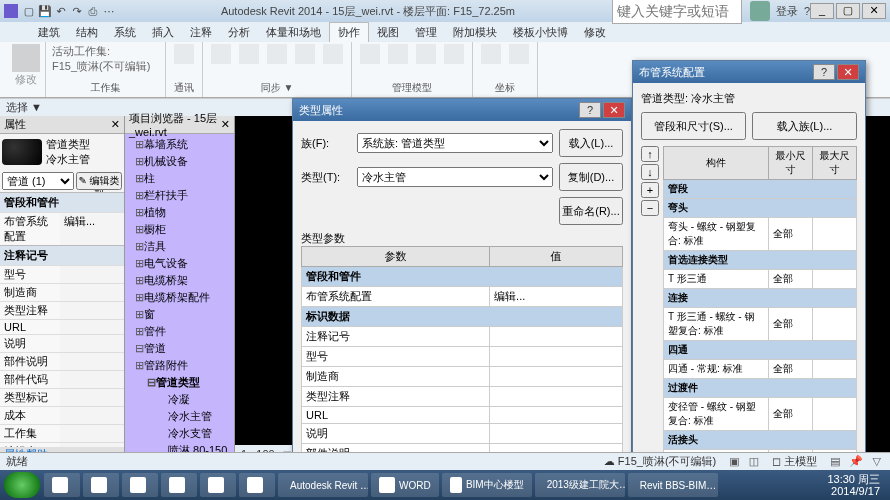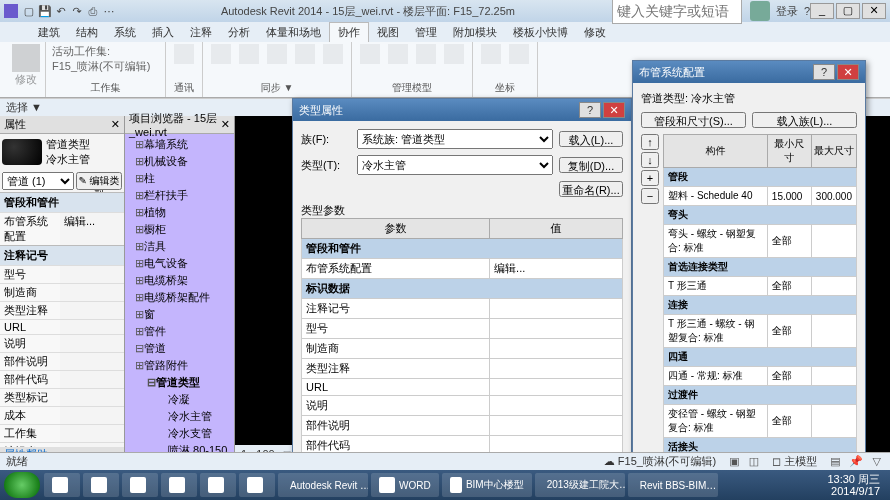--- a/index.html
+++ b/index.html
@@ -71,21 +71,21 @@
 
 .dialog { position: absolute; background: #f0f0f0; border: 1px solid #5a7aa0; box-shadow: 2px 2px 6px rgba(0,0,0,0.4); }
 .dialog .dlg-title { height: 22px; background: linear-gradient(#5a8bc0, #3a6ba0); color: #fff; padding: 0 6px; display: flex; align-items: center; justify-content: space-between; }
 .dialog .dlg-title .dx { display: flex; gap: 2px; }
 .dialog .dlg-title .dx span { width: 22px; height: 16px; background: #e0e0e0; color: #333; text-align: center; line-height: 15px; border: 1px solid #888; }
 .dialog .dlg-title .dx .close { background: #d04040; color: #fff; }
 .dialog .dlg-body { padding: 8px; }
 .dialog .row { display: flex; align-items: center; margin-bottom: 6px; gap: 6px; }
 .dialog .row label { width: 50px; text-align: left; }
 .dialog .row select { flex: 1; height: 20px; }
-.dialog .row button { width: 64px; height: 16px; }
+.dialog .row button { width: 64px; height: 28px; }
 .dialog .sect { margin-top: 6px; }
 .dialog table { width: 100%; border-collapse: collapse; }
 .dialog th { background: #e4e4e4; border: 1px solid #aaa; padding: 2px; font-weight: normal; }
 .dialog td { border: 1px solid #ccc; padding: 2px 4px; background: #fff; }
 .dialog td.cat { background: #bcd2e8; font-weight: bold; }
 
 #dlg-type { left: 292px; top: 98px; width: 340px; }
 #dlg-route { left: 632px; top: 60px; width: 234px; }
 #dlg-route .config-table th, #dlg-route .config-table td { font-size: 10px; }
 #dlg-route .config-table td.cat { background: #bcd2e8; }
@@ -447,25 +447,20 @@
           <th>构件</th>
           <th style="width:44px">最小尺寸</th>
           <th style="width:44px">最大尺寸</th>
         </tr>
         </tbody>
           <tbody id="route-rows">
             <tr>
               <td class="cat" colspan="3">管段</td>
             </tr>
             <tr>
-              <td>塑料 - Schedule 40</td>
-              <td>15.000</td>
-              <td>300.000</td>
-            </tr>
-            <tr>
               <td class="cat" colspan="3">弯头</td>
             </tr>
             <tr>
               <td>弯头 - 螺纹 - 钢塑复合: 标准</td>
               <td>全部</td>
               <td></td>
             </tr>
             <tr>
               <td class="cat" colspan="3">首选连接类型</td>
             </tr>

